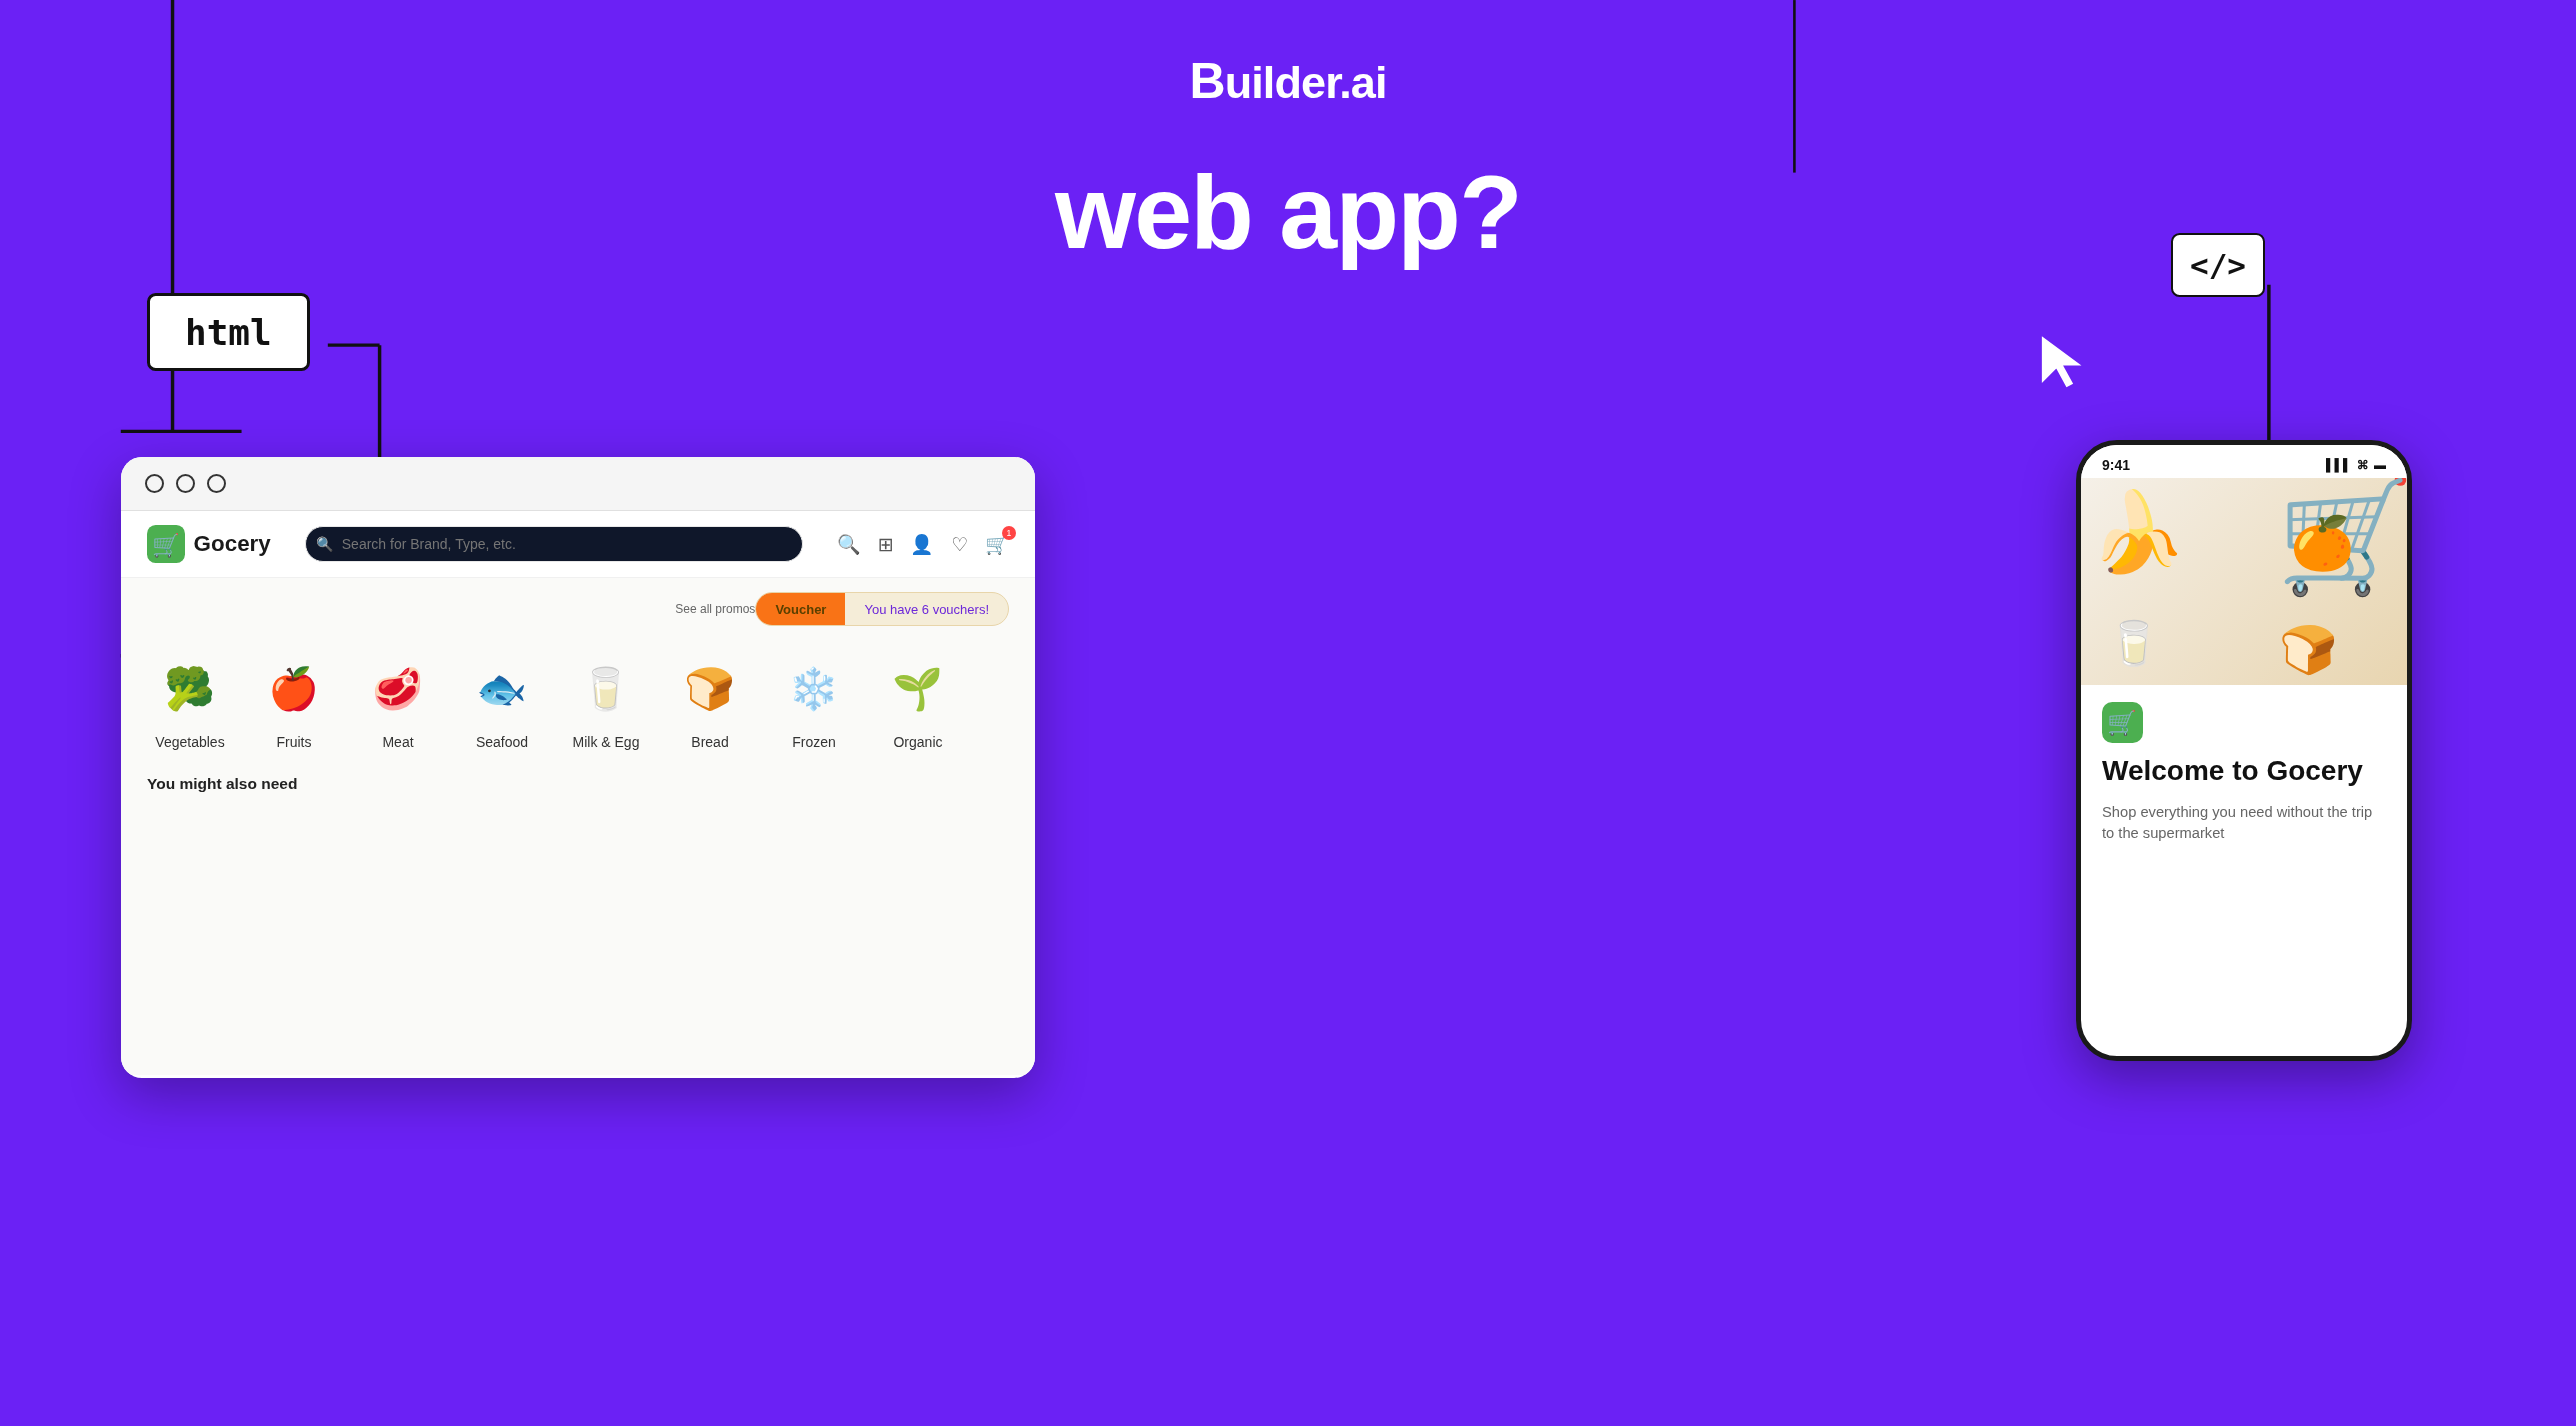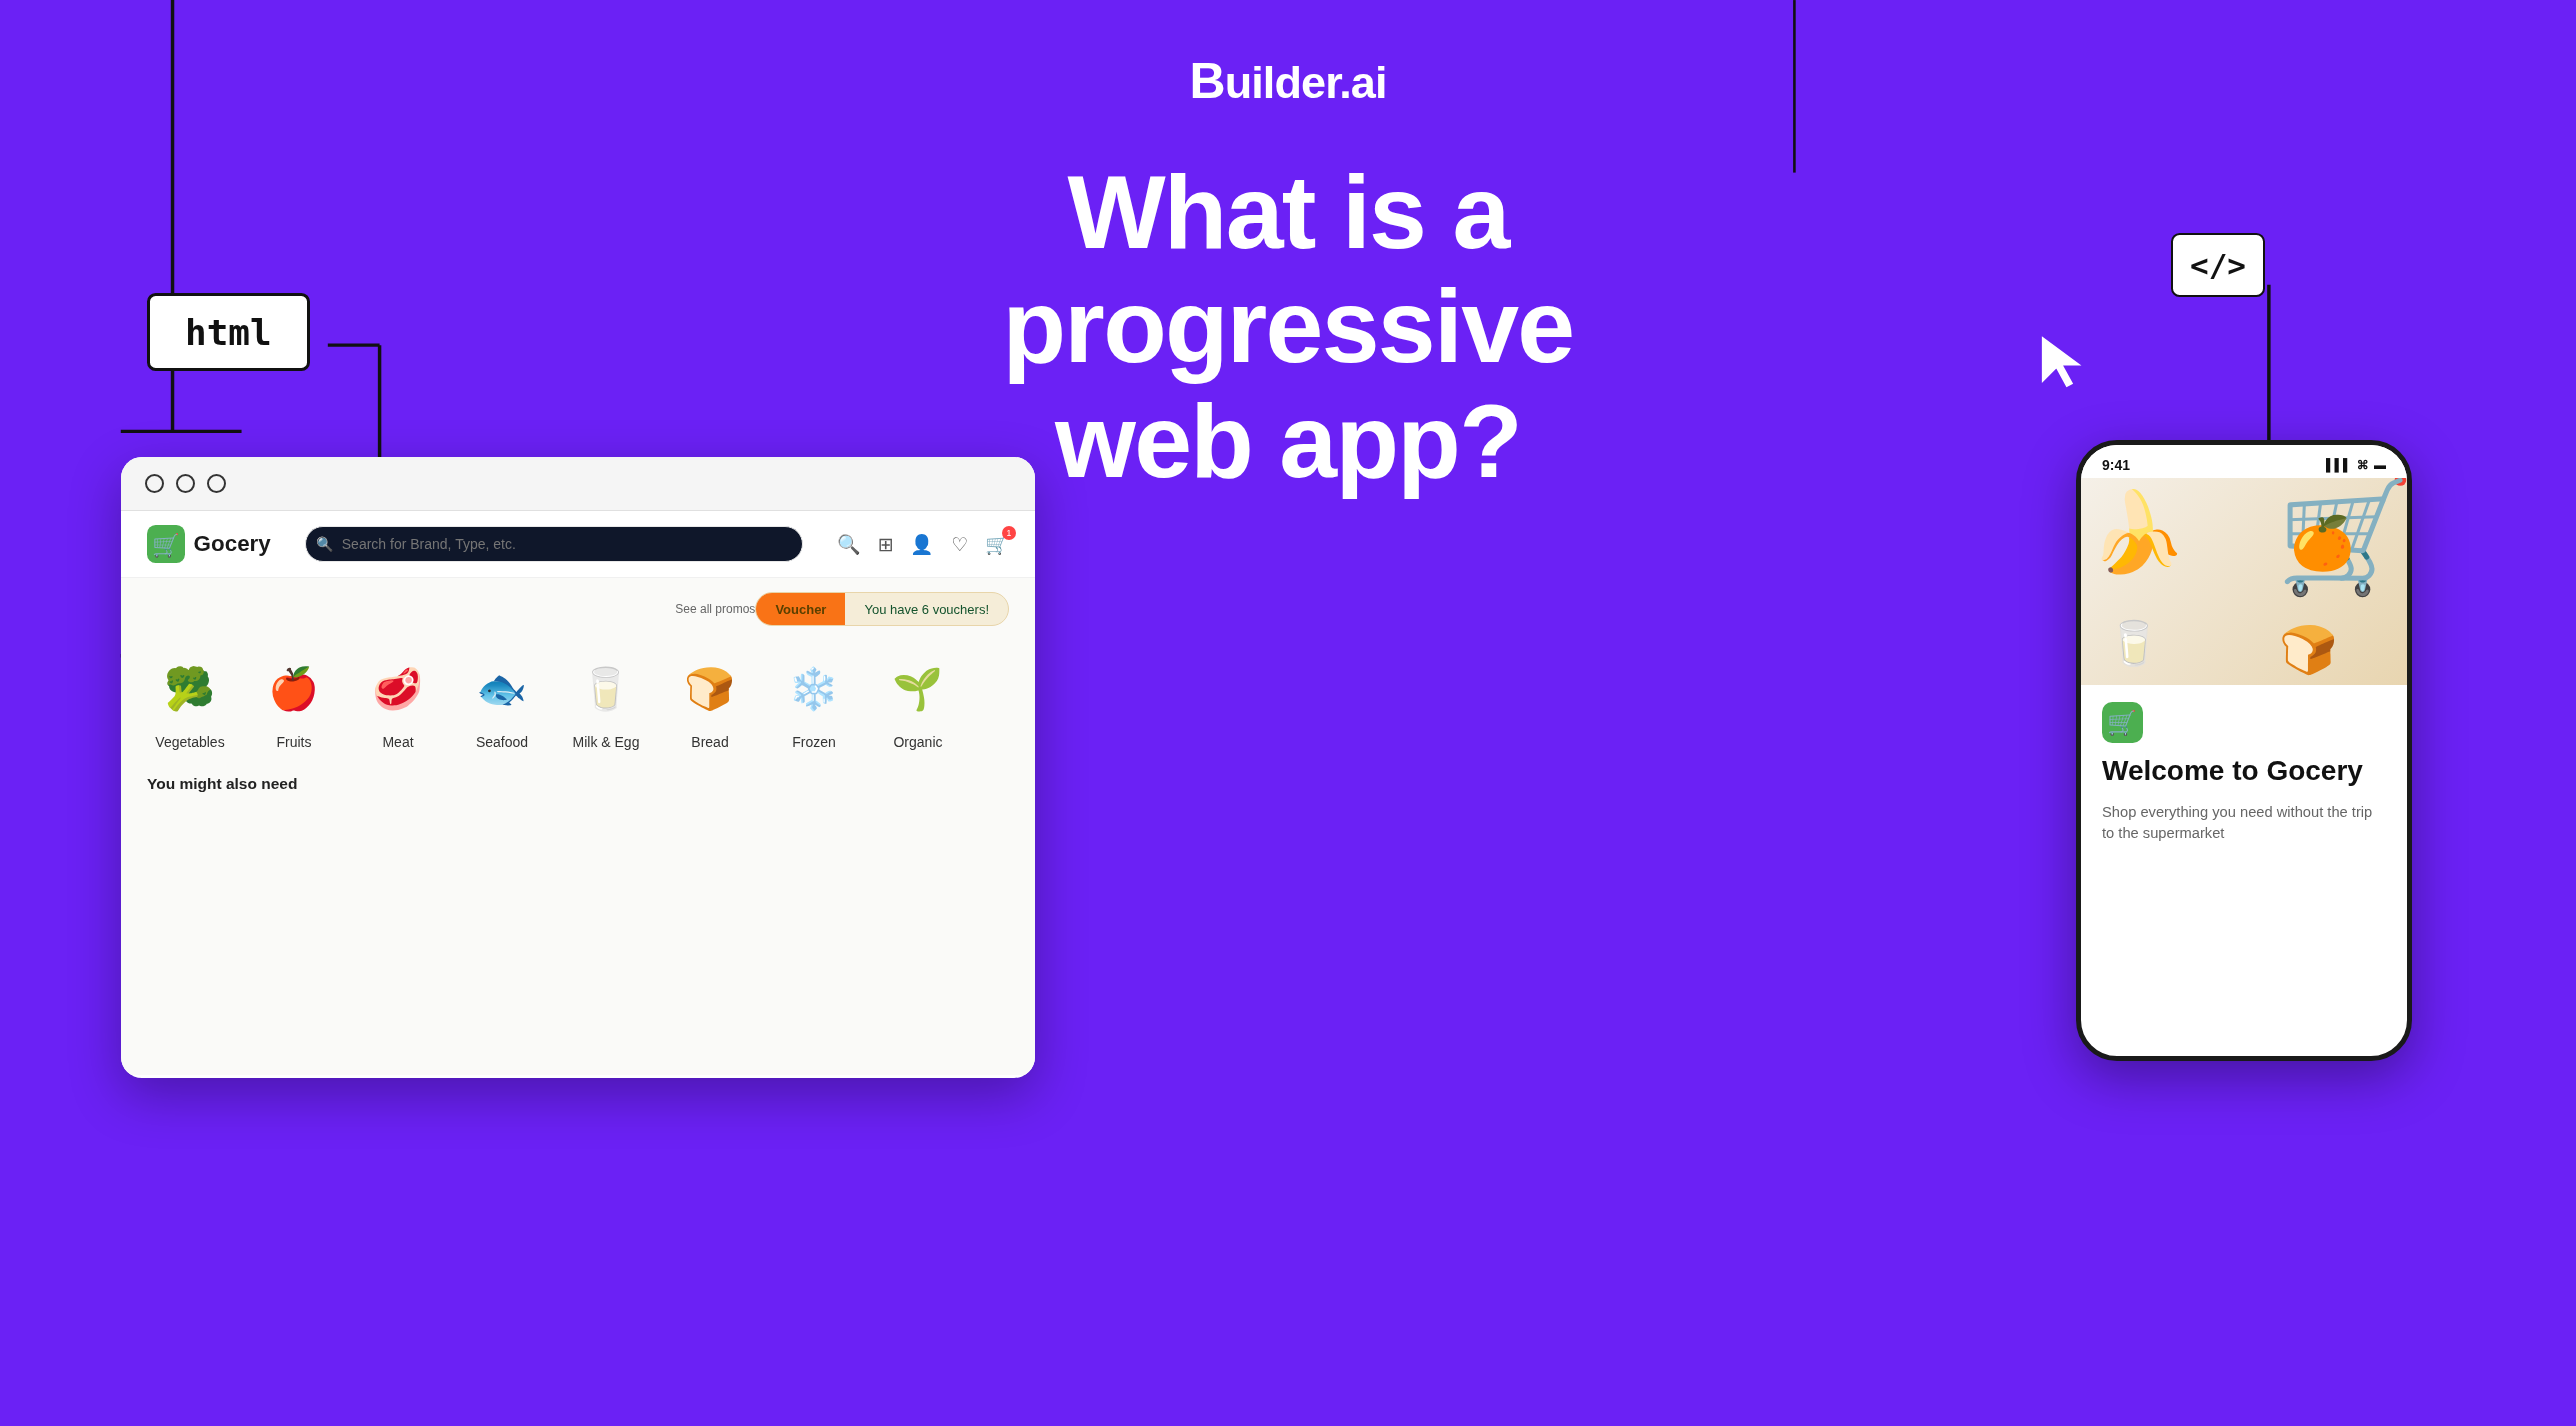--- a/index.html
+++ b/index.html
@@ -208,21 +208,21 @@
     .voucher-label {
       background: #f97316;
       padding: 8.6px 19px;
       font-size: 13px;
       font-weight: 600;
       color: #5a4000;
     }
     .voucher-text {
       padding: 8.6px 19px;
       font-size: 13px;
-      color: #14532d;
+      color: #6d28d9;
       font-weight: 500;
     }
     .see-all-promos {
       font-size: 12px;
       color: #666;
       padding-left: 14px;
     }
 
     
     .categories-row {
@@ -367,21 +367,20 @@
   <line x1="2080" y1="0" x2="2080" y2="200" stroke="#111" stroke-width="3" stroke-dasharray="none"></line>
 </svg>
 
 <div class="header">
   <span class="builder-logo">
     <span class="b-bold" style="font-size:50px; font-weight:900;">B</span><span>uilder.ai</span>
   </span>
 </div>
 
 <div class="main-heading">
-  <div>What is a progressive</div>
   <div>web app?</div>
 </div>
 
 <div class="html-tag-box">
   <span>html</span>
 </div>
 
 <div class="code-tag-box">
   <span>&lt;/&gt;</span>
 </div>

